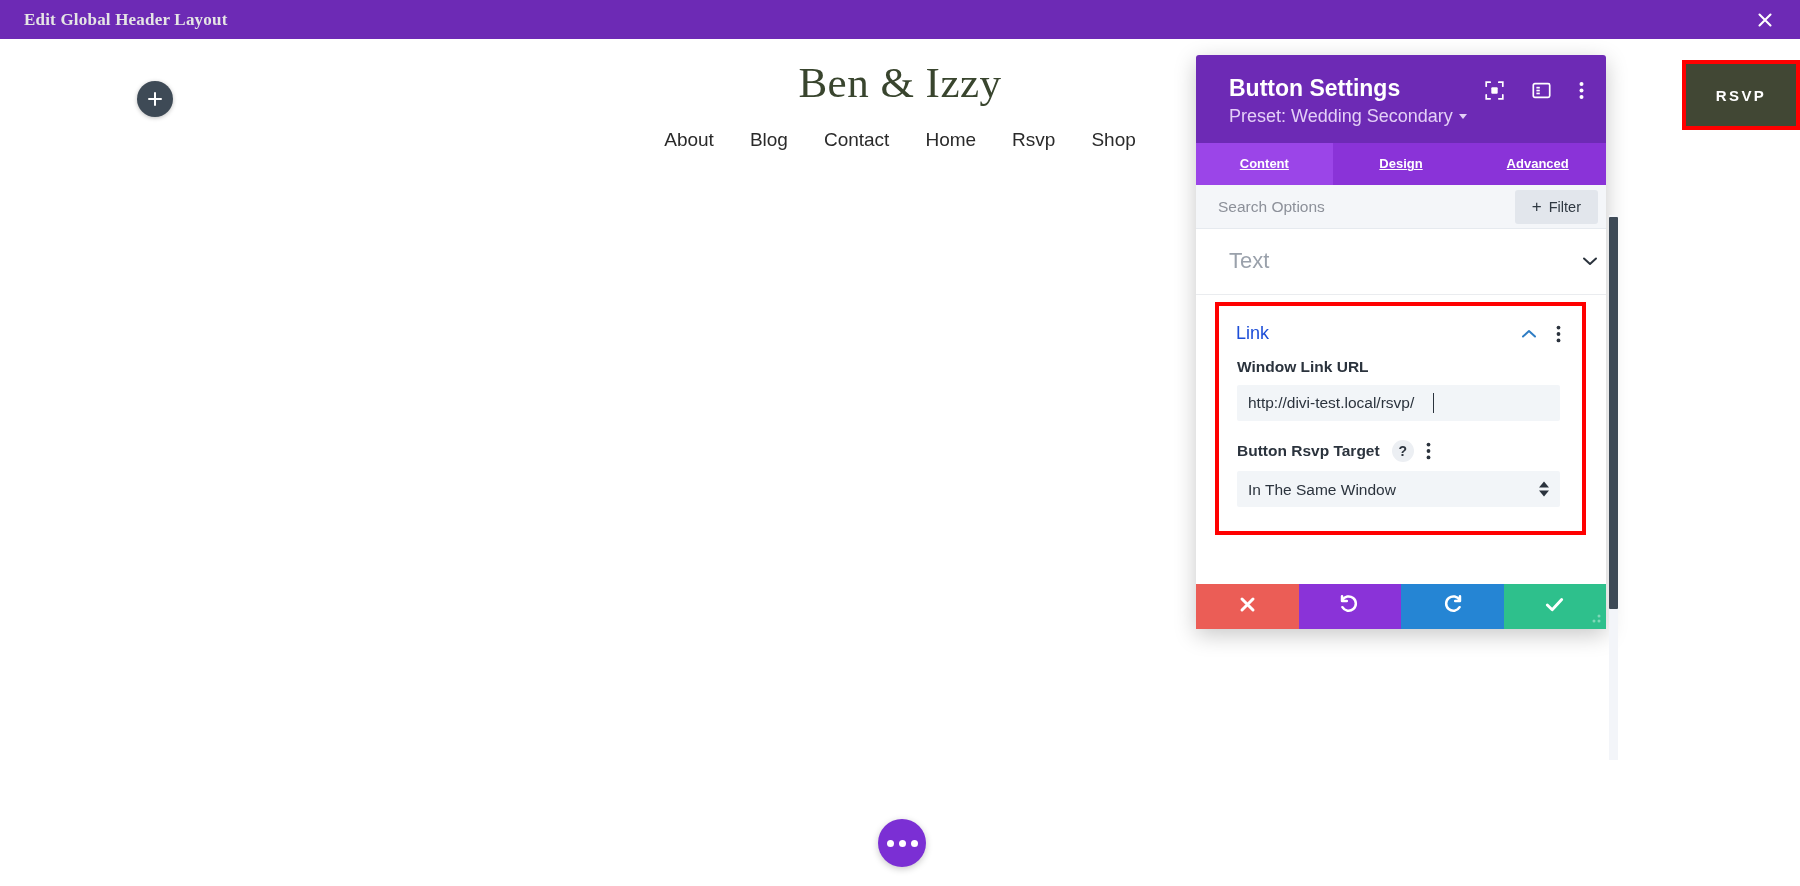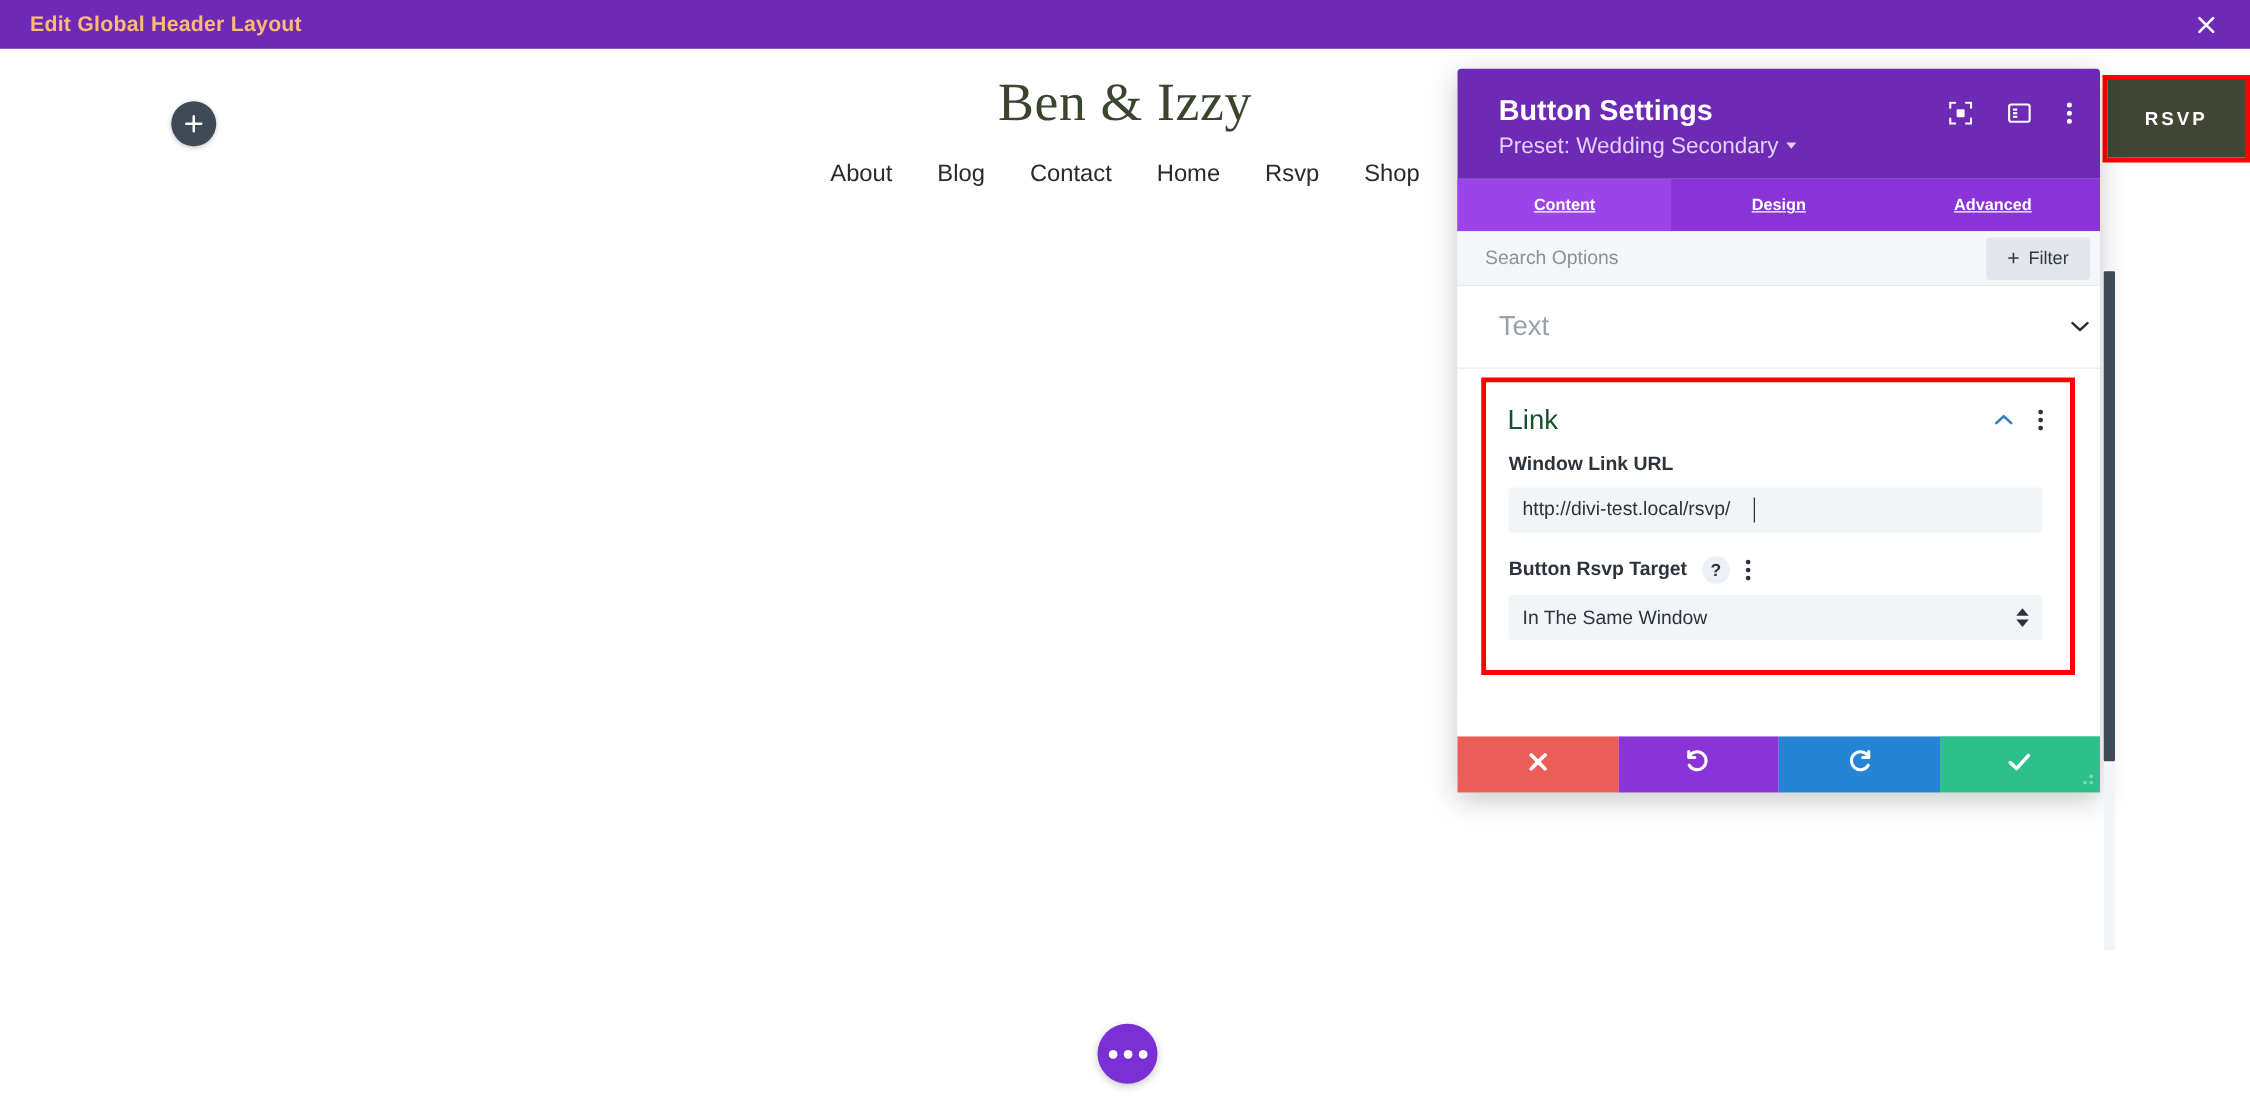--- a/index.html
+++ b/index.html
@@ -12,25 +12,26 @@
 
   
   #admin-bar {
     position: absolute; top: 0; left: 0;
     width: 1800px; height: 39px;
     background: #6d2ab5;
     display: flex; align-items: center;
     z-index: 40;
   }
   #admin-bar .title {
-    color: #fdba74;
+    color: #e5e5e5;
     font-size: 17px;
     font-weight: bold;
     margin-left: 24px;
     letter-spacing: .2px;
+    font-family: Liberation Serif, serif;
   }
   #admin-bar .close {
     position: absolute; right: 22px; top: 50%;
     transform: translateY(-50%);
     width: 26px; height: 26px;
     display: flex; align-items: center; justify-content: center;
     cursor: pointer;
   }
   #admin-bar .close svg { display: block; }
 
@@ -112,22 +113,22 @@
     z-index: 20;
   }
   #page-settings-btn i {
     width: 7px; height: 7px; border-radius: 50%;
     background: #ffffff; display: block;
   }
 
   
   #settings-modal {
     position: absolute;
-    left: 1166px; top: 55px;
-    width: 514px;
+    left: 1196px; top: 55px;
+    width: 410px;
     background: #ffffff;
     box-shadow: 0 6px 22px rgba(0,0,0,.22);
     z-index: 50;
     display: flex; flex-direction: column;
     border-radius: 3px 3px 0 0;
     justify-content: space-between;
   }
   #modal-header {
     background: #6d2ab5;
     padding: 20px 22px 16px 33px;
@@ -233,22 +234,22 @@
   }
   #link-section {
     background: #ffffff;
     padding: 17px 21px 24px 17px;
   }
   #link-head {
     display: flex; align-items: center; justify-content: space-between;
     padding-bottom: 14px;
   }
   #link-head .t-title {
-    font-size: 22px;
-    color: #14532d;
+    font-size: 18px;
+    color: #1d4ed8;
     cursor: pointer;
   }
   #link-head .icons { display: flex; align-items: center; gap: 17px; }
   #link-head .icons .ic { cursor: pointer; display: flex; }
 
   .field { padding: 0 1px; }
   .field + .field { margin-top: 19px; }
   .field-label {
     font-size: 15.5px;
     color: #2b333d;

